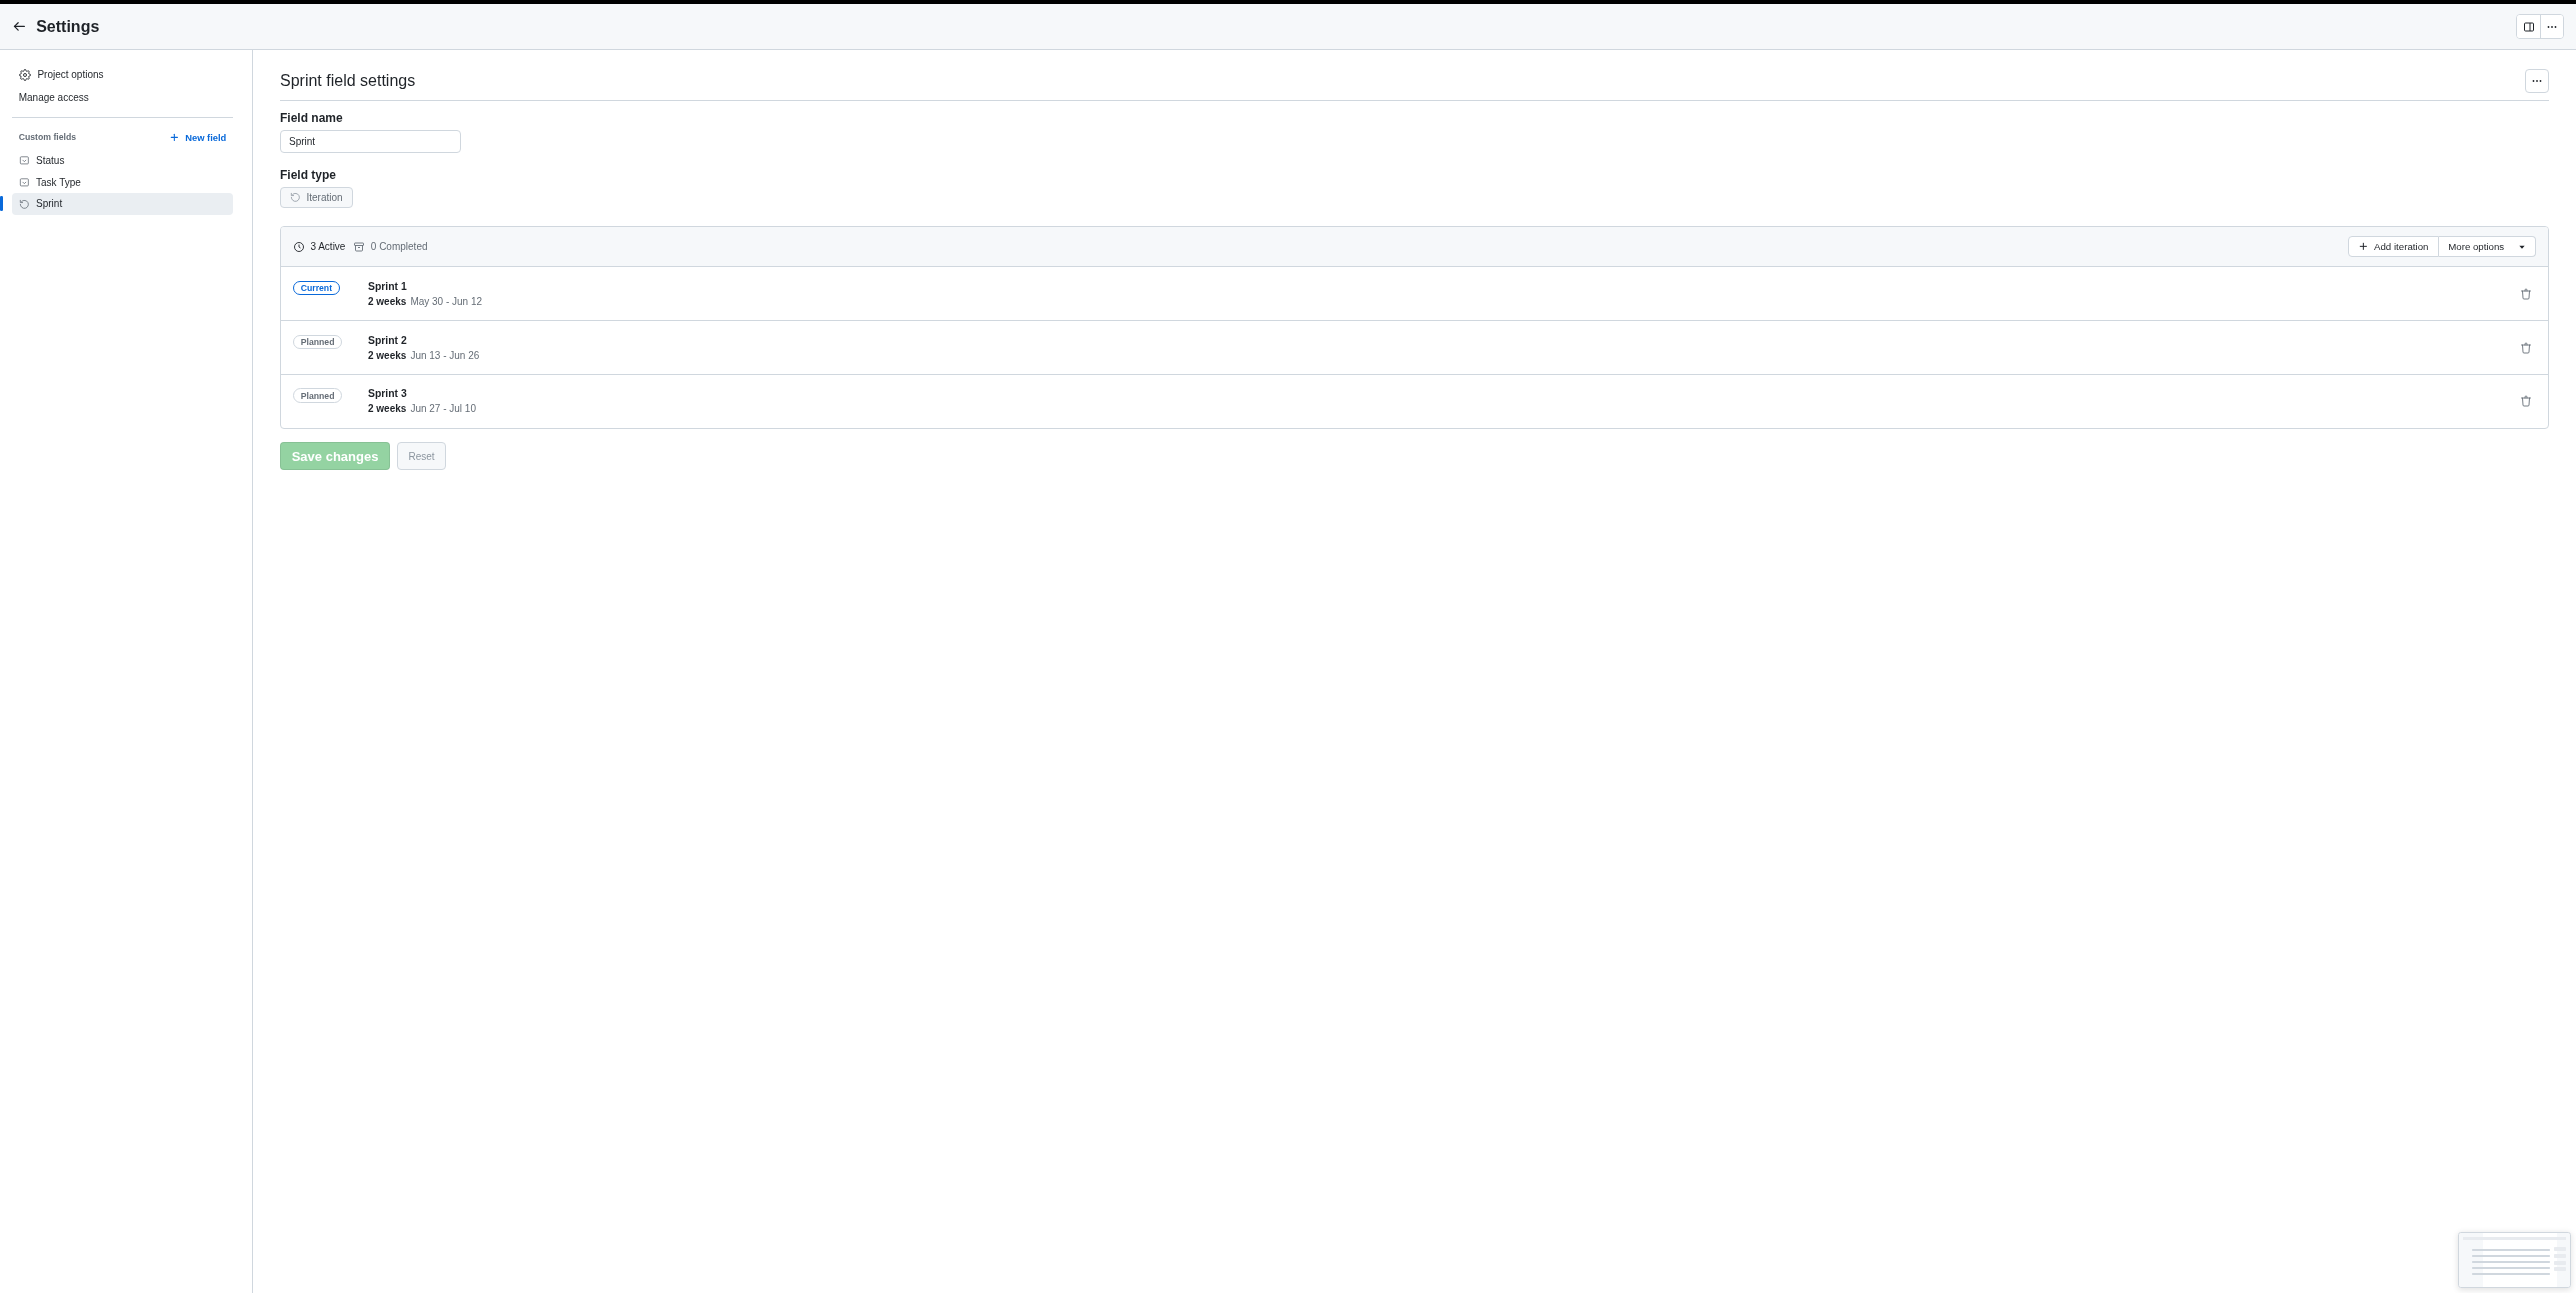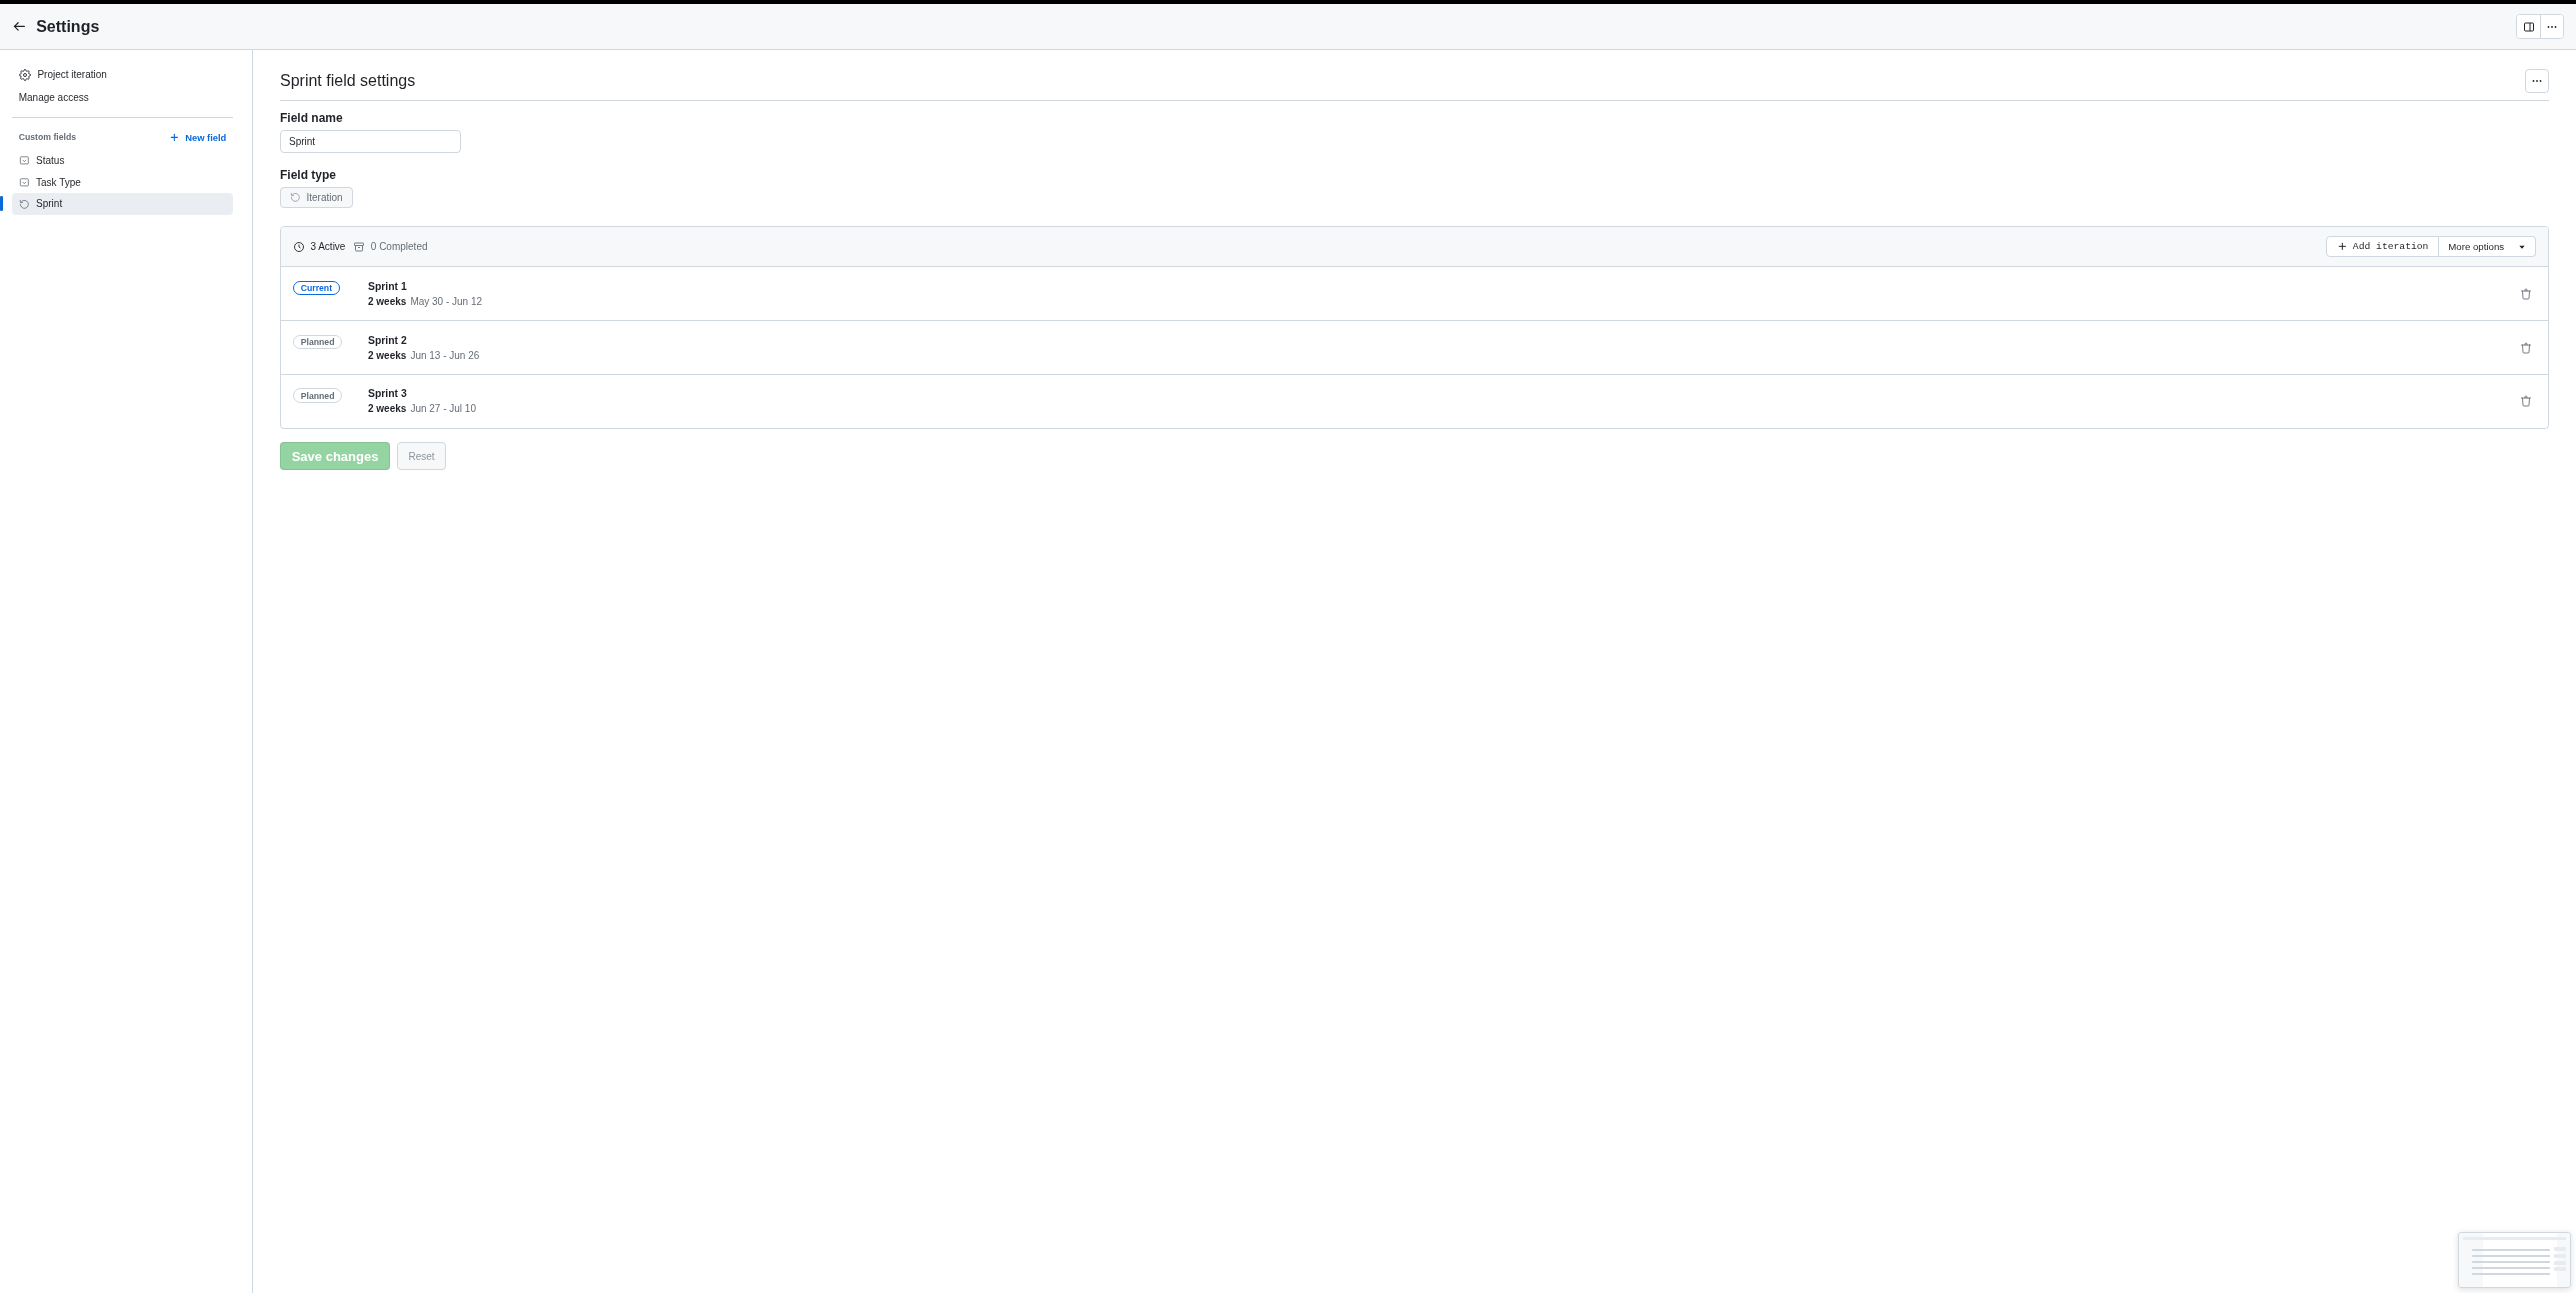--- a/index.html
+++ b/index.html
@@ -157,21 +157,21 @@
     border: 0.7px solid #d0d7de;
     background: #fff;
     border-radius: 4px;
     padding: 4px 9.4px;
     font-size: 9.7px;
     cursor: pointer;
     color: #1f2328;
     font-weight: 500;
   }
   .btn-group-attached { display: flex; }
-  .btn-group-attached .btn-secondary:first-child { border-top-right-radius: 0; border-bottom-right-radius: 0; font-family: Liberation Mono, monospace; }
+  .btn-group-attached .btn-secondary:first-child { border-top-right-radius: 0; border-bottom-right-radius: 0; }
   .btn-group-attached .btn-secondary:last-child { border-top-left-radius: 0; border-bottom-left-radius: 0; border-left: none; }
 
   .iter-row {
     display: flex; align-items: flex-start;
     padding: 13.4px 12px;
     border-top: 0.7px solid #d0d7de;
   }
   .iter-row:first-of-type { border-top: none; }
   .iter-badge-col { width: 75px; flex-shrink: 0; }
   .badge {
@@ -283,21 +283,21 @@
 <div class="body">
 
   <aside class="sidebar">
     <div class="sidebar-top-item">
       <span class="icn">
         <svg width="12" height="12" viewBox="0 0 24 24" fill="none" stroke="#1f2328" stroke-width="1.8">
             <circle cx="12" cy="12" r="3"></circle>
             <path d="M19.4 15a1.7 1.7 0 0 0 .34 1.87l.06.06a2 2 0 1 1-2.83 2.83l-.06-.06a1.7 1.7 0 0 0-1.87-.34 1.7 1.7 0 0 0-1 1.55V21a2 2 0 1 1-4 0v-.09a1.7 1.7 0 0 0-1-1.55 1.7 1.7 0 0 0-1.87.34l-.6.06a2 2 0 1 1-2.83-2.83l.06-.06a1.7 1.7 0 0 0 .34-1.87 1.7 1.7 0 0 0-1.55-1H3a2 2 0 1 1 0-4h.09a1.7 1.7 0 0 0 1.55-1 1.7 1.7 0 0 0-.34-1.87l-.06-.06a2 2 0 1 1 2.83-2.83l.06.06a1.7 1.7 0 0 0 1.87.34H9a1.7 1.7 0 0 0 1-1.55V3a2 2 0 1 1 4 0v.09a1.7 1.7 0 0 0 1 1.55 1.7 1.7 0 0 0 1.87-.34l.06-.06a2 2 0 1 1 2.83 2.83l-.06.06a1.7 1.7 0 0 0-.34 1.87V9a1.7 1.7 0 0 0 1.55 1H21a2 2 0 1 1 0 4h-.09a1.7 1.7 0 0 0-1.55 1z"></path>
           </svg>
       </span>
-      <span>Project iteration</span>
+      <span>Project options</span>
     </div>
     <div class="sidebar-top-item">
       <span>Manage access</span>
     </div>
 
     <hr class="sidebar-divider">
 
     <div class="sidebar-custom-header">
       <span class="sidebar-custom-label">Custom fields</span>
       <span class="new-field-btn">

